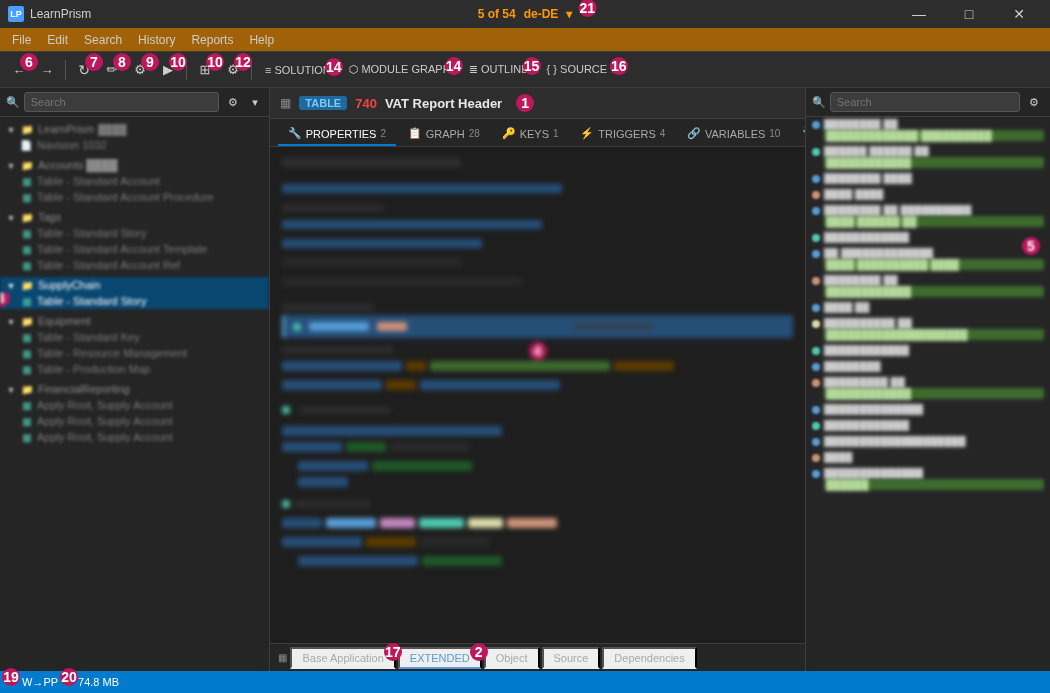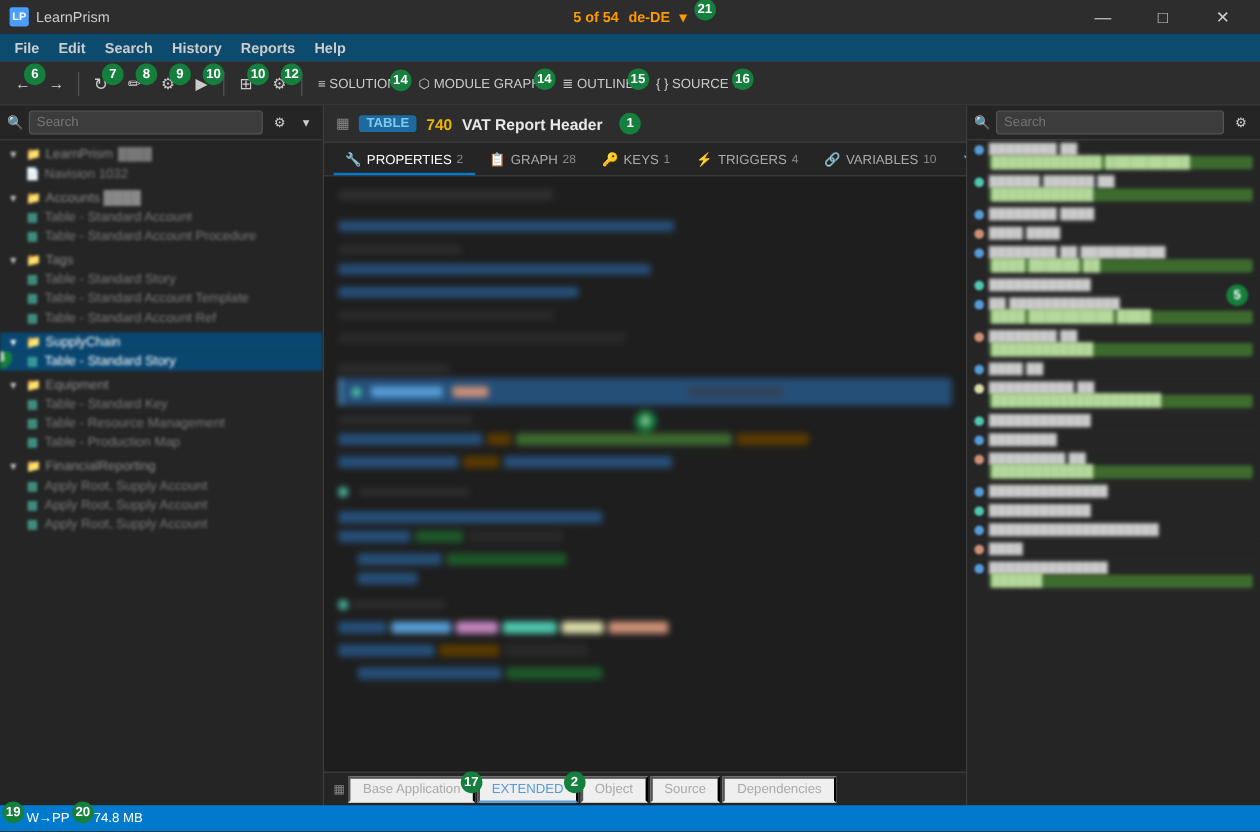--- a/index.html
+++ b/index.html
@@ -66,27 +66,26 @@
       transform: translateX(-50%);
       display: flex;
       align-items: center;
       gap: 8px;
       font-size: 12px;
       color: #ff9900;
       font-weight: 600;
     }
     
     .menu-bar {
-      background: #0c4a6e;
+      background: #a16207;
       height: 24px;
       display: flex;
       align-items: center;
       padding: 0 4px;
       border-bottom: 1px solid #3d3d3d;
-      font-weight: bold;
     }
     .menu-item {
       padding: 2px 8px;
       color: #ccc;
       cursor: pointer;
       font-size: 12px;
       border-radius: 3px;
     }
     
     .toolbar {
@@ -208,21 +207,21 @@
     }
     .object-type-badge {
       background: #1e6aa0;
       color: #7ec8f0;
       padding: 1px 6px;
       border-radius: 3px;
       font-size: 11px;
       font-weight: bold;
     }
     .object-id {
-      color: #eab308;
+      color: #ef4444;
       font-weight: bold;
     }
     .object-name {
       color: #e8e8e8;
       font-weight: 600;
     }
     
     .sub-tabs {
       background: #252526;
       display: flex;
@@ -322,26 +321,26 @@
     .status-right { display: flex; align-items: center; gap: 8px; }
     
     ::-webkit-scrollbar { width: 6px; height: 6px; }
     ::-webkit-scrollbar-track { background: #1e1e1e; }
     ::-webkit-scrollbar-thumb { background: #555; border-radius: 3px; }
     
     .anno-badge {
       display: inline-flex;
       align-items: center;
       justify-content: center;
-      background: #15803d;
+      background: #be185d;
       color: white;
       border-radius: 50%;
       width: 18px;
       height: 18px;
-      font-size: 11px;
+      font-size: 14px;
       font-weight: bold;
       position: absolute;
       z-index: 10;
     }
     .relative { position: relative; }
     
     .tree-blur { filter: blur(1.5px); }
     .right-list-item {
       display: flex;
       align-items: flex-start;

